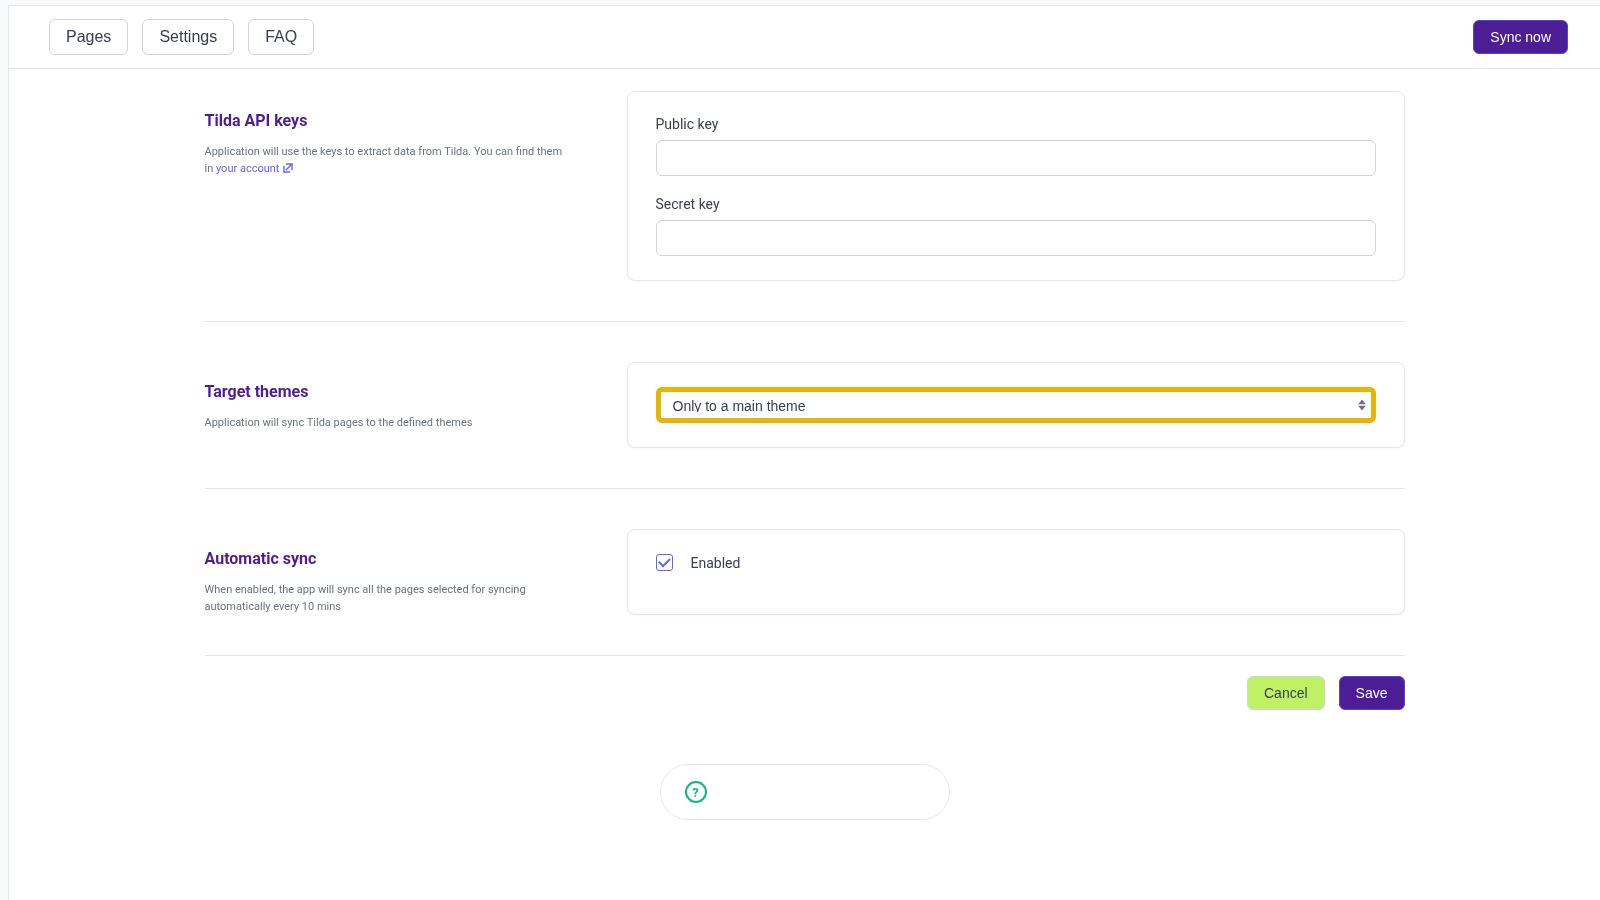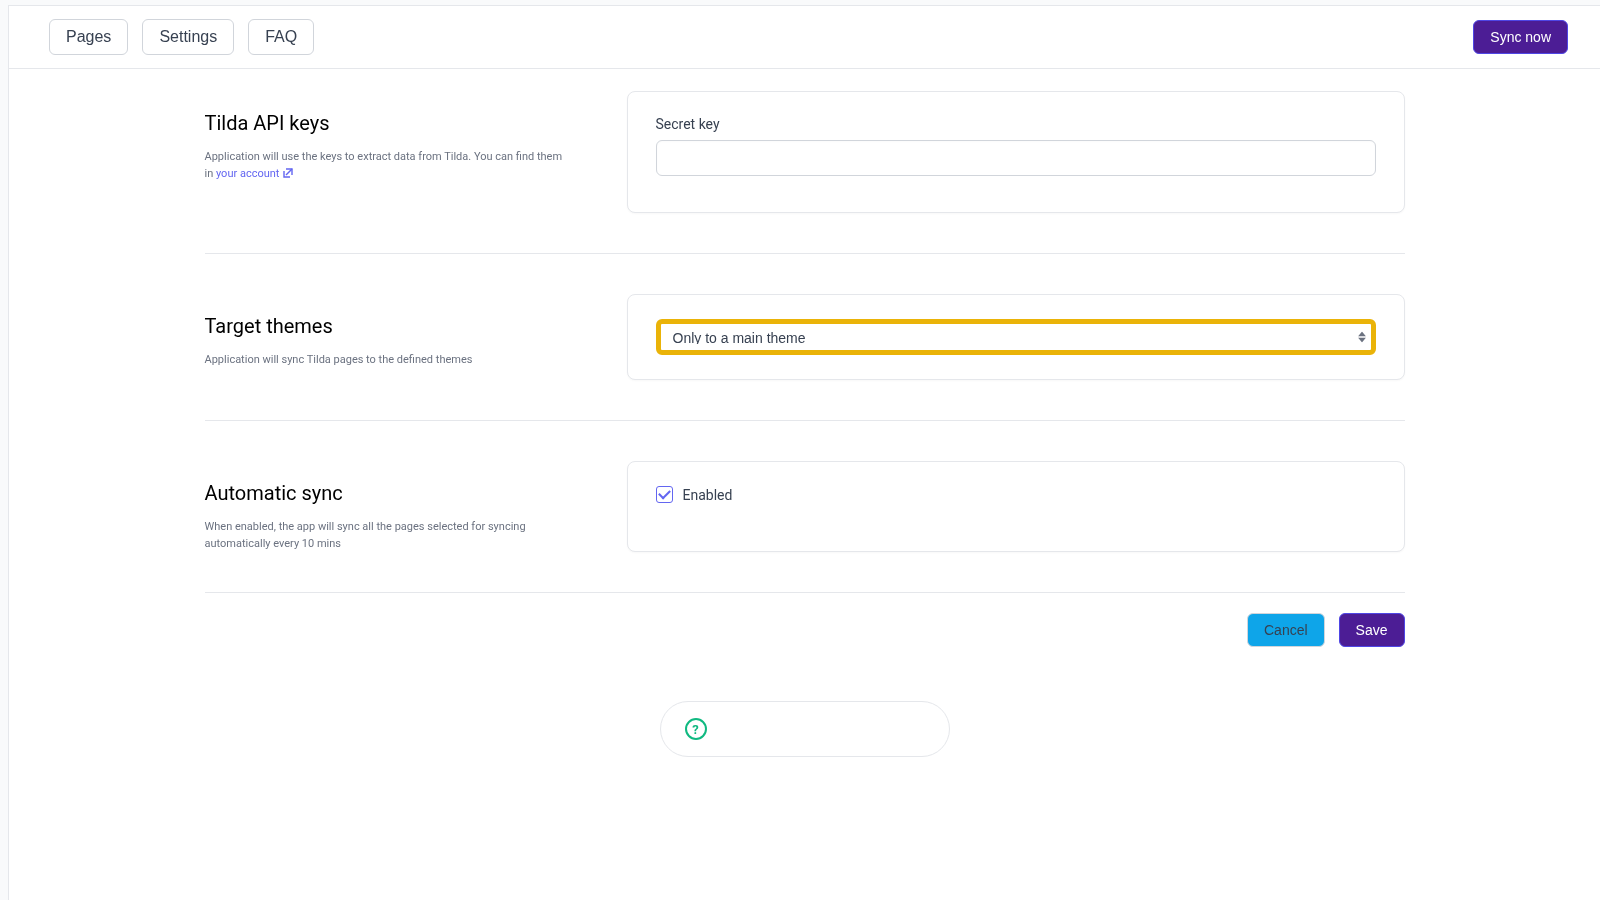--- a/index.html
+++ b/index.html
@@ -50,21 +50,21 @@
       border: 1px solid #4f46e5;
       background: #4c1d95;
       color: #ffffff;
       border-radius: 6px;
       font-size: 14px;
       cursor: pointer;
     }
     .btn-secondary {
       padding: 8px 16px;
       border: 1px solid #d1d5db;
-      background: #0ea5e9;
+      background: #bef264;
       color: #374151;
       border-radius: 6px;
       font-size: 14px;
       cursor: pointer;
     }
     .content {
       max-width: 1280px;
       margin: 0 auto;
       padding: 0 40px;
     }
@@ -76,23 +76,23 @@
     }
     .section:last-of-type {
       border-bottom: none;
     }
     .section-left {
       width: 364px;
       flex-shrink: 0;
       padding-top: 20px;
     }
     .section-title {
-      font-size: 20px;
-      font-weight: 400;
-      color: #000000;
+      font-size: 16px;
+      font-weight: 700;
+      color: #4c1d95;
       margin-bottom: 14px;
     }
     .section-desc {
       font-size: 11px;
       color: #6b7280;
       line-height: 1.5;
     }
     .section-desc a {
       color: #6366f1;
       text-decoration: none;
@@ -102,21 +102,21 @@
       background: #ffffff;
       border: 1px solid #e5e7eb;
       border-radius: 8px;
       padding: 24px 28px;
       box-shadow: 0 1px 2px rgba(0,0,0,0.03);
     }
     .field {
       margin-bottom: 20px;
     }
     .field:last-child {
-      margin-bottom: 12px;
+      margin-bottom: 0;
     }
     .field-label {
       display: block;
       font-size: 14px;
       color: #374151;
       margin-bottom: 8px;
     }
     .text-input {
       width: 100%;
       height: 36px;
@@ -151,21 +151,21 @@
       transform: translateY(-50%);
       pointer-events: none;
       display: flex;
       flex-direction: column;
       gap: 1px;
       color: #6b7280;
     }
     .check-row {
       display: flex;
       align-items: center;
-      gap: 10px;
+      gap: 18px;
     }
     .checkbox {
       width: 17px;
       height: 17px;
       border: 1px solid #6366f1;
       border-radius: 3px;
       background: #ffffff;
       display: flex;
       align-items: center;
       justify-content: center;
@@ -252,20 +252,24 @@
         <div class="section-title">Tilda API keys</div>
         <div class="section-desc">
           <span>Application will use the keys to extract data from Tilda. You can find them in </span><a href="#"><span>your account</span><span class="ext-icon"><svg width="10" height="10" viewBox="0 0 10 10" fill="none" stroke="#6366f1" stroke-width="1.4">
                   <path d="M3 1 H9 V7"></path>
                   <path d="M9 1 L3 7"></path>
                   <path d="M1 3 V9 H7"></path>
                 </svg></span></a>
         </div>
       </div>
       <div class="card">
+        <div class="field">
+          <label class="field-label">Public key</label>
+          <input class="text-input" type="text" value="" style="">
+        </div>
         <div class="field">
           <label class="field-label">Secret key</label>
           <input class="text-input" type="text" value="" style="">
         </div>
       </div>
     </div>
 
     <div class="section">
       <div class="section-left">
         <div class="section-title">Target themes</div>

